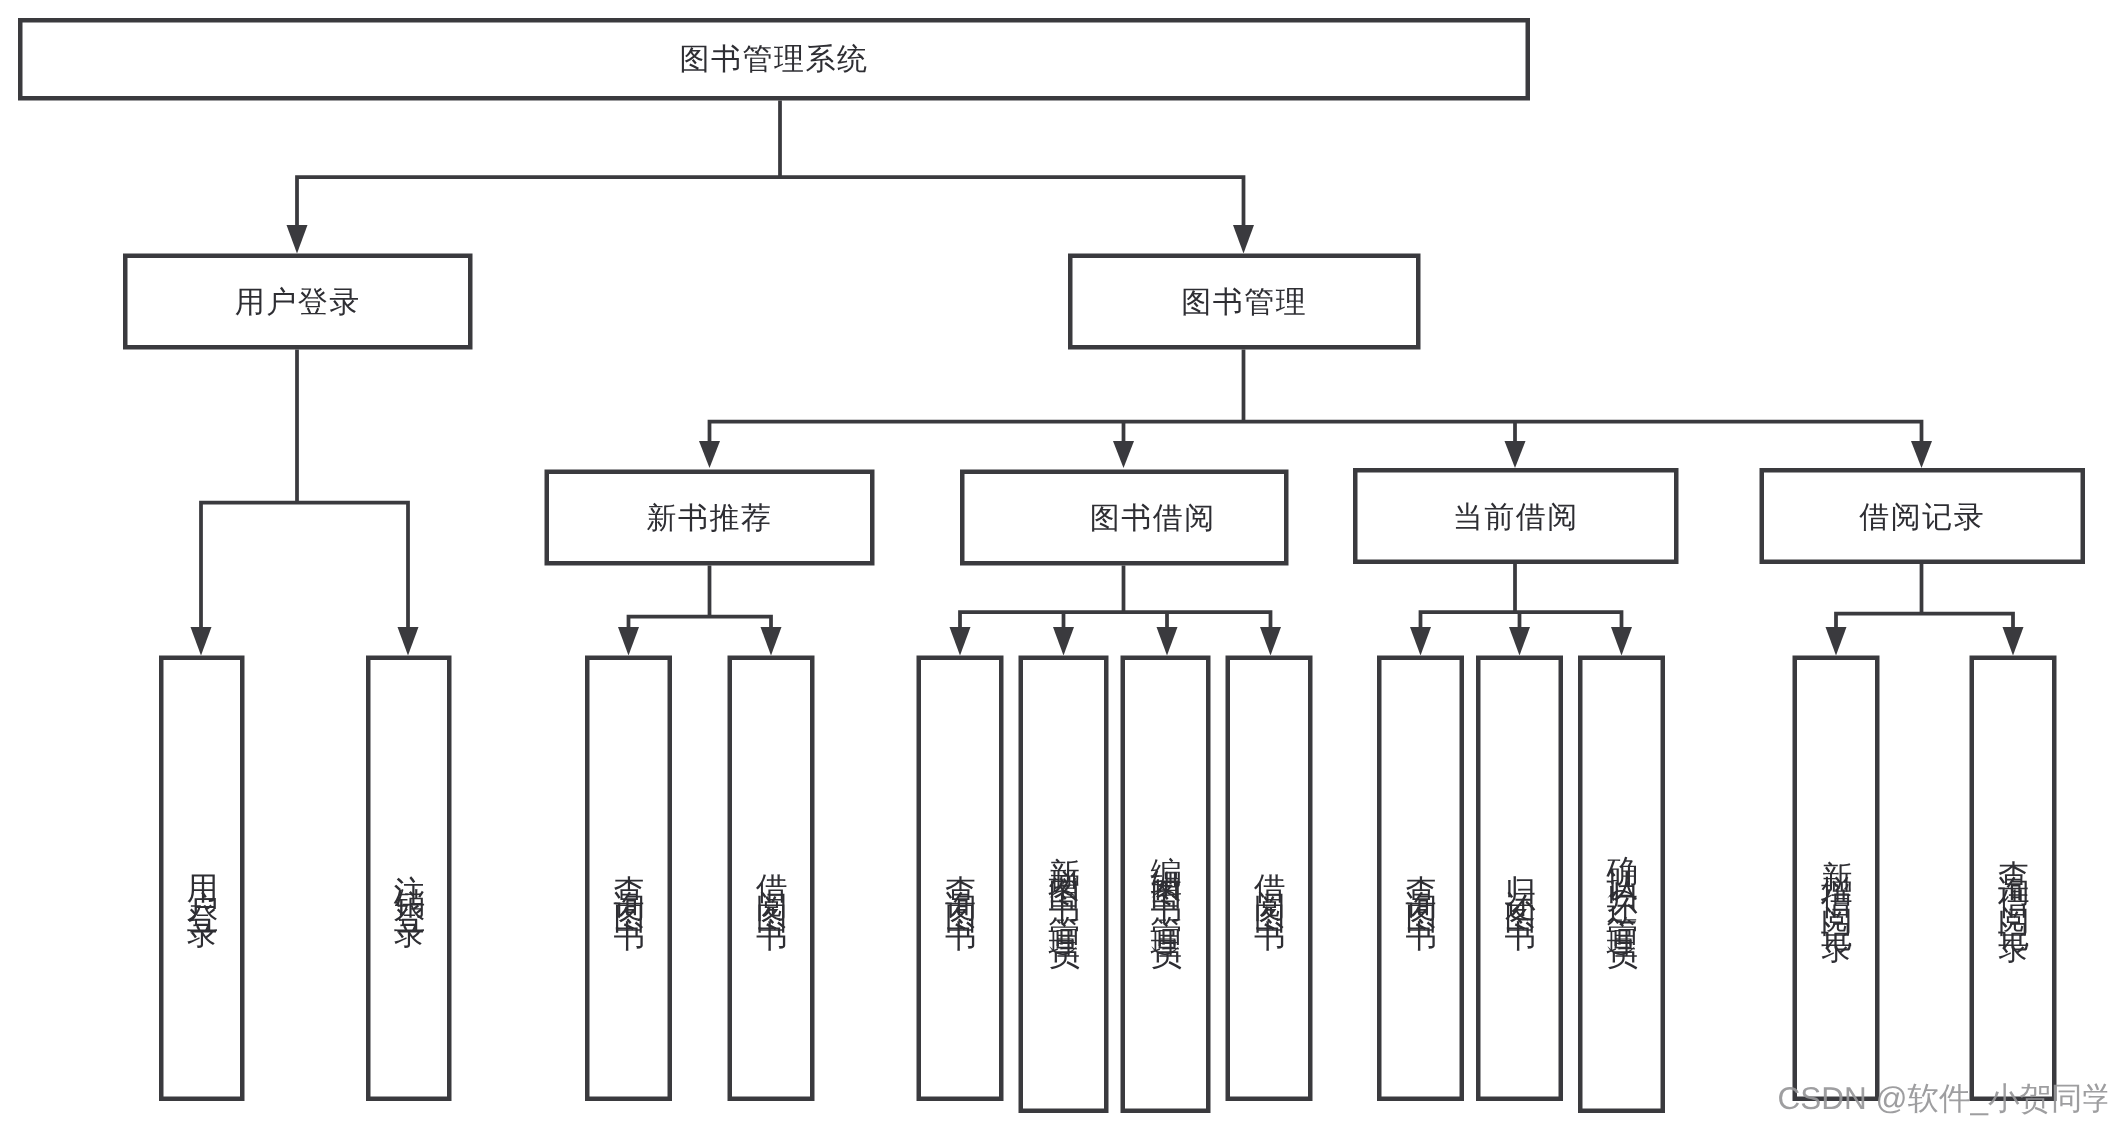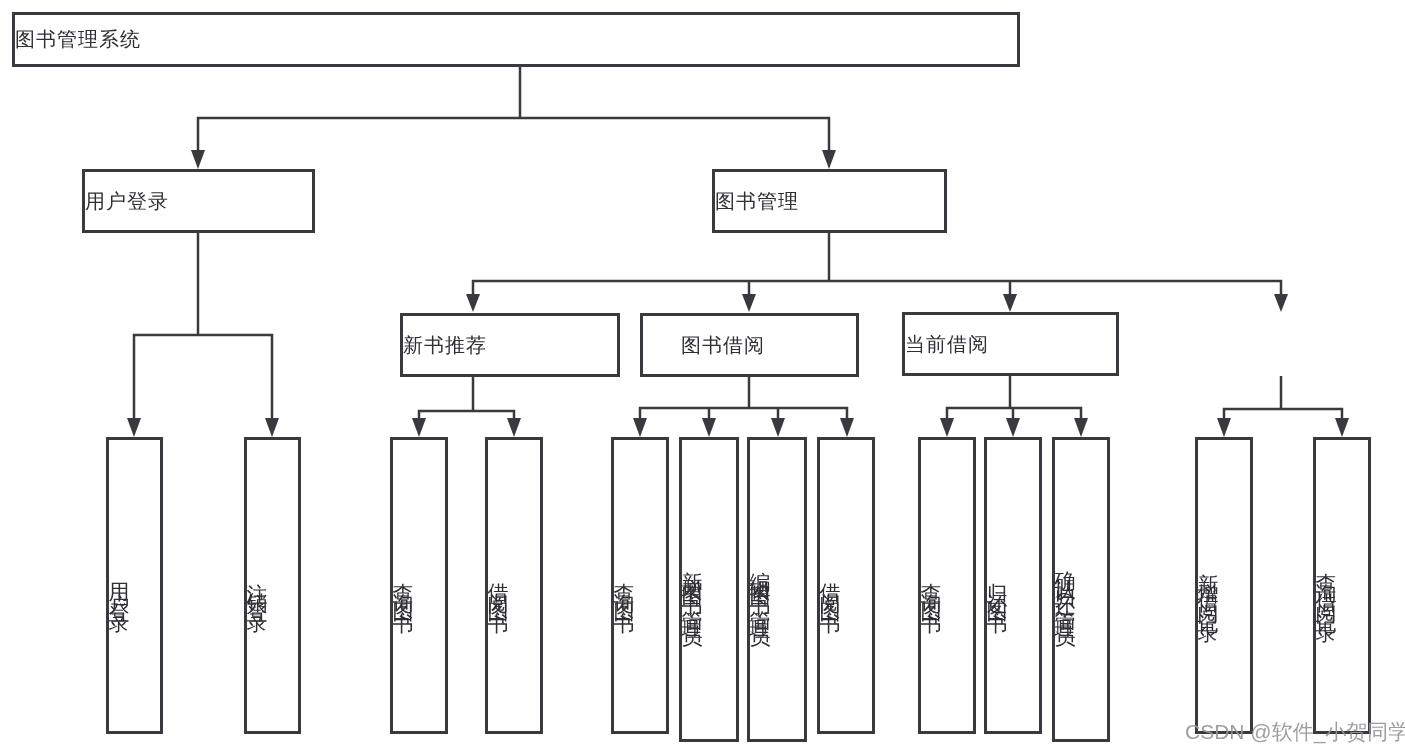--- a/index.html
+++ b/index.html
@@ -21,20 +21,21 @@
     top: 0;
     z-index: 1;
   }
   .box {
     position: absolute;
     box-sizing: border-box;
     border: 3px solid #3a3a3e;
     background: #ffffff;
     display: flex;
     align-items: center;
+    justify-content: center;
     z-index: 2;
     color: #2e2e33;
   }
   .hbox {
     font-size: 20px;
     letter-spacing: 1px;
     white-space: nowrap;
   }
   .vbox .vtext {
     writing-mode: vertical-rl;
@@ -125,28 +126,31 @@
     <span>图书管理系统</span>
   </div>
 
   <div class="box hbox" style="left:82px; top:169px; width:233px; height:64px;">
     <span>用户登录</span>
   </div>
   <div class="box hbox" style="left:712px; top:169px; width:235px; height:64px;">
     <span>图书管理</span>
   </div>
 
-  <div class="box hbox" style="left:363px; top:313px; width:220px; height:64px;margin-left:37px;">
+  <div class="box hbox" style="left:363px; top:313px; width:220px; height:64px;">
     <span>新书推荐</span>
   </div>
   <div class="box hbox" style="left:640px; top:313px; width:219px; height:64px;padding-left:38px;">
     <span>图书借阅</span>
   </div>
   <div class="box hbox" style="left:902px; top:312px; width:217px; height:64px;">
     <span>当前借阅</span>
+  </div>
+  <div class="box hbox" style="left:1173px; top:312px; width:217px; height:64px;">
+    <span>借阅记录</span>
   </div>
 
   <div class="box vbox" style="left:106px; top:437px; width:57px; height:297px;">
     <span class="vtext">用户登录</span>
   </div>
   <div class="box vbox" style="left:244px; top:437px; width:57px; height:297px;">
     <span class="vtext">注销登录</span>
   </div>
 
   <div class="box vbox" style="left:390px; top:437px; width:58px; height:297px;">

